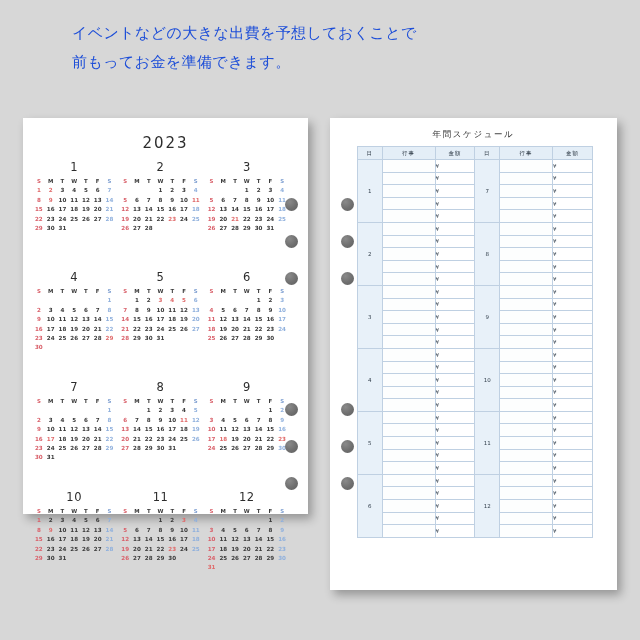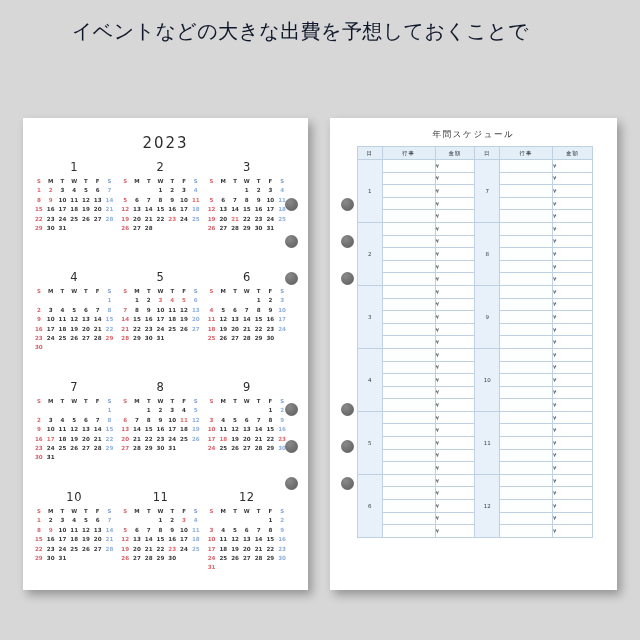--- a/index.html
+++ b/index.html
@@ -9,36 +9,36 @@
     font-family:"Liberation Sans","DejaVu Sans",sans-serif;
     overflow:hidden;
     position:relative;
   }
   #stage{position:absolute;inset:0;}
 
   
   .header-text{
     position:absolute;
     left:72px; top:18px; width:520px;
-    color:#0f172a;
-    font-family:Liberation Mono, monospace;
-    font-size:20px;
+    color:#1d4ed8;
+    font-family:Liberation Sans, sans-serif;
+    font-size:15px;
     line-height:29px;
     letter-spacing:0.4px;
     white-space:nowrap;
   }
   .header-text div{height:29px;}
 
   
   .page{
     position:absolute;
     background:#ffffff;
     box-shadow:4px 5px 9px rgba(0,0,0,0.30);
   }
-  #page-left{left:23px;  top:118px; width:285px; height:472px;}
+  #page-left{left:23px;  top:118px; width:285px; height:396px;}
   #page-right{left:330px;top:118px; width:287px; height:472px;}
 
   
   .hole{
     position:absolute;
     width:13px;height:13px;border-radius:50%;
     background:radial-gradient(circle at 35% 30%,#8a8a8a 0%,#6f6f6f 55%,#5e5e5e 100%);
   }
 
   
@@ -138,20 +138,21 @@
   td.evt{background:#fdfefe;}
   tr.mstart td{border-top:0.7px solid #9db8d2;}
 </style>
 </head>
 <body>
 
 <div id="stage">
 
   <div class="header-text" id="header-text">
       <div>イベントなどの大きな出費を予想しておくことで</div>
+      <div>前もってお金を準備できます。</div>
     </div>
 
   <div class="page" id="page-left">
     <div class="year">2023</div>
     <div class="months" id="months">
         <div class="month">
           <div class="m-num">1</div>
           <div class="grid">
             <span class="dow sun">S</span>
             <span class="dow">M</span>

